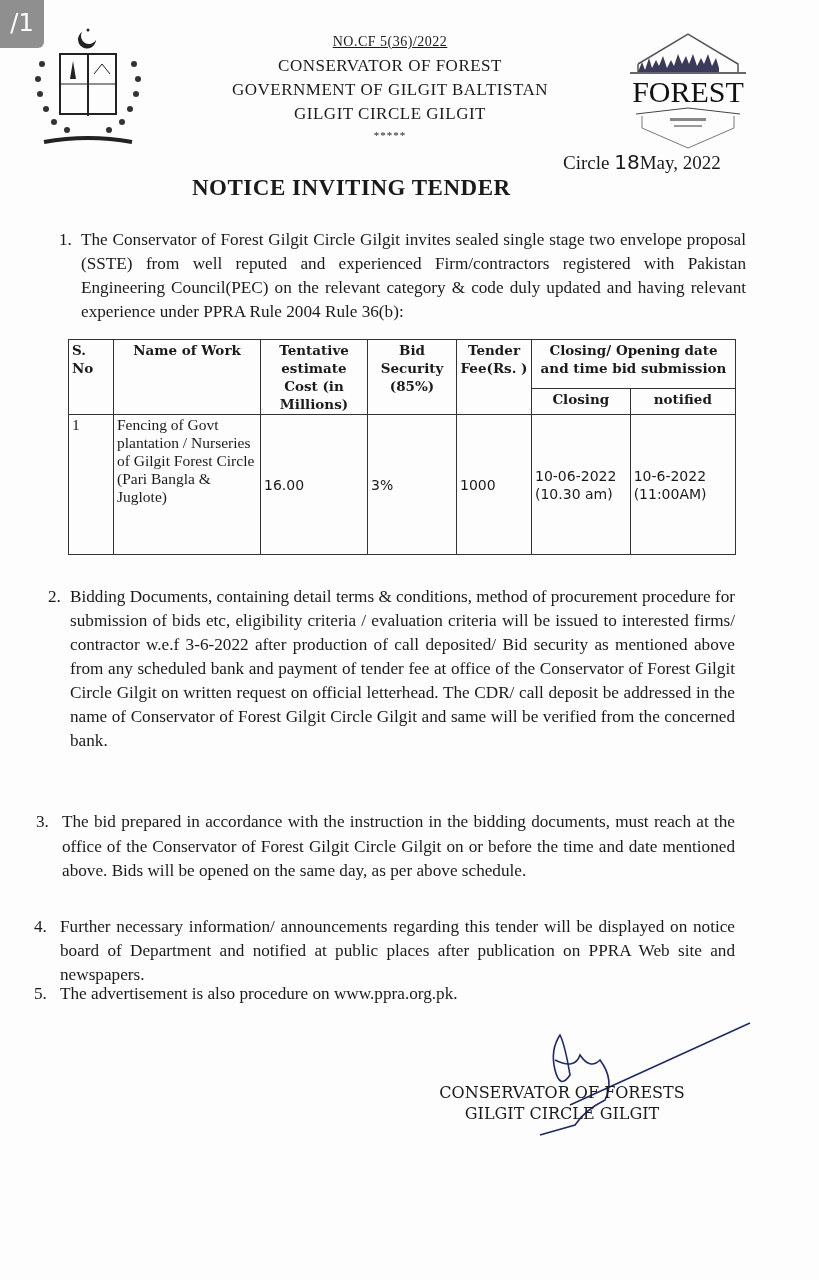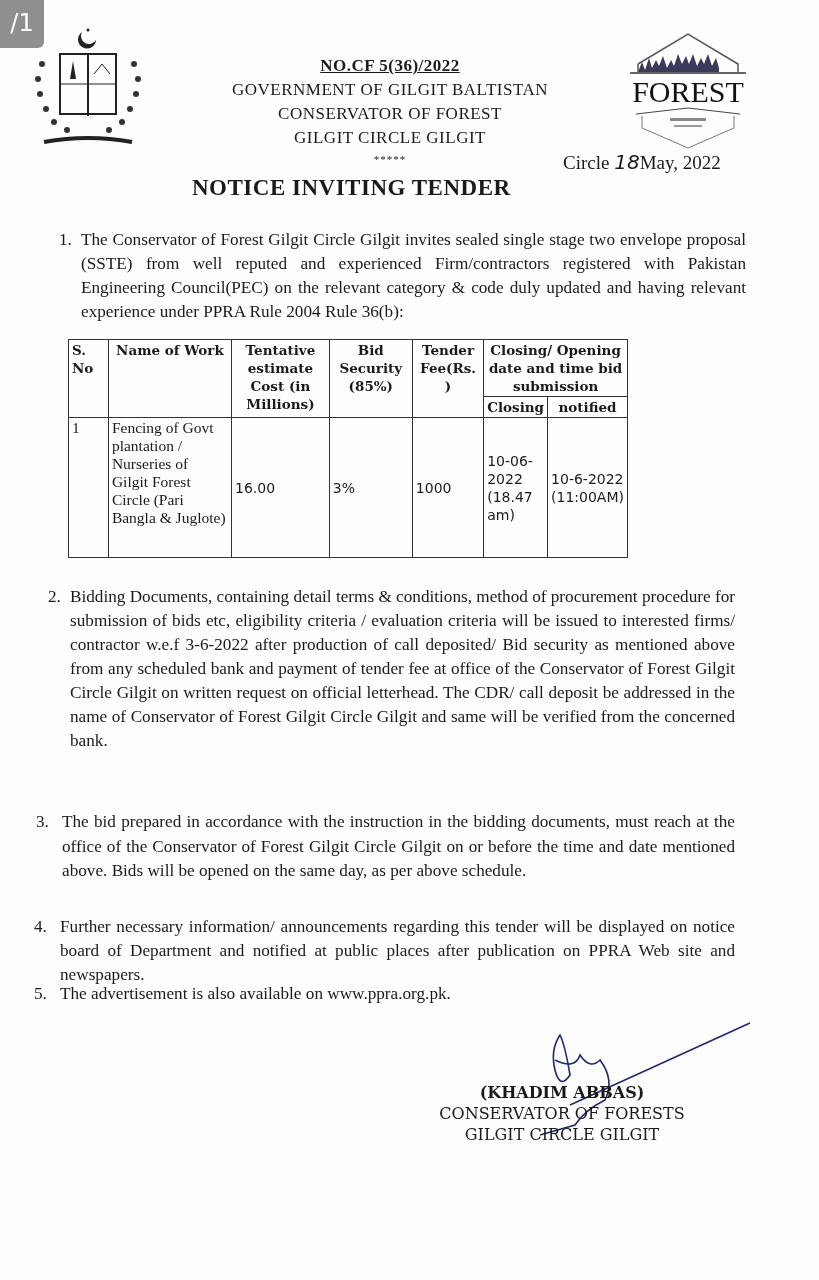--- a/index.html
+++ b/index.html
@@ -12,41 +12,41 @@
     position:absolute; left:0; top:0; width:44px; height:48px;
     background:#8f8f8f; color:#fff; font-family:"DejaVu Sans", sans-serif;
     font-size:24px; line-height:46px; text-align:center; border-radius:0 0 6px 0;
   }
   .emblem { position:absolute; left:22px; top:24px; width:130px; height:130px; }
   .forest-logo { position:absolute; left:618px; top:30px; width:140px; height:120px; }
   .header {
     position:absolute; left:190px; top:30px; width:400px; text-align:center;
     font-size:17px; letter-spacing:0.5px; line-height:24px;
   }
-  .header .ref { font-weight:bold; text-decoration:underline; font-size:17px;margin-top:24px; }
+  .header .ref { font-weight:normal; text-decoration:underline; font-size:14px; }
   .header .stars { font-size:11px; letter-spacing:1px; line-height:18px; }
   .dated { position:absolute; left:563px; top:150px; font-size:19px; }
-  .dated .hand { font-family:"DejaVu Sans", sans-serif; font-style:italic; font-size:20px;text-align:center; }
+  .dated .hand { font-family:"DejaVu Sans", sans-serif; font-size:20px;text-align:center; }
   .title {
     position:absolute; left:192px; top:175px; font-size:23px; font-weight:bold;
     letter-spacing:0.5px;
   }
   .para { position:absolute; font-size:17.2px; line-height:24px; text-align:justify; }
   .para .num { position:absolute; left:-22px; top:0; }
   .p1 { left:81px; top:228px; width:665px; }
   .p2 { left:70px; top:585px; width:665px; }
   .p2 .num { left:-22px; }
   .p3 { left:62px; top:810px; width:673px; line-height:24.5px;}
   .p3 .num { left:-26px; }
   .p4 { left:60px; top:915px; width:675px; }
   .p4 .num { left:-26px; }
   .p5 { left:60px; top:982px; width:675px; }
   .p5 .num { left:-26px; }
   table.tender {
-    position:absolute; left:68px; top:339px; width:560px; border-collapse:collapse;
+    position:absolute; left:68px; top:339px; width:668px; border-collapse:collapse;
     font-size:15.5px; line-height:18px;
   }
   table.tender th, table.tender td { border:1px solid #333; padding:1px 3px; vertical-align:top; }
   table.tender th { font-weight:bold; font-family:"DejaVu Serif", serif; font-size:13.5px; }
   table.tender td { }
   table.tender td.mid { vertical-align:middle; font-family:"DejaVu Sans", sans-serif; font-size:14px; }
   .sig { position:absolute; left:417px; top:1082px; width:290px; text-align:center;
     font-family:"DejaVu Serif", serif; font-size:16px; line-height:21px; }
   .sig .name { font-weight:bold; }
   .signature-scribble { position:absolute; left:500px; top:1015px; width:270px; height:125px; }
@@ -76,22 +76,22 @@
       <circle cx="114" cy="70" r="3"></circle>
     <circle cx="108" cy="85" r="3"></circle>
       <circle cx="100" cy="98" r="3"></circle>
       <circle cx="87" cy="106" r="3"></circle>
   </g>
   <path d="M22 118 q44 -8 88 0" stroke="#222" stroke-width="4" fill="none"></path>
 </svg>
 
 <div class="header">
   <div class="ref">NO.CF 5(36)/2022</div>
+  <div>CONSERVATOR OF FOREST</div>
   <div>GOVERNMENT OF GILGIT BALTISTAN</div>
-  <div>CONSERVATOR OF FOREST</div>
   <div>GILGIT CIRCLE GILGIT</div>
   <div class="stars">*****</div>
 </div>
 
 <svg class="forest-logo" viewBox="0 0 140 120">
   <path d="M20 34 L70 4 L120 34 V42" fill="none" stroke="#555" stroke-width="1.5"></path>
   <path d="M20 34 V42" stroke="#555" stroke-width="1.5"></path>
   <path d="M20 42 l4 -10 l3 8 l4 -12 l3 10 l4 -8 l3 6 l4 -10 l4 12 l4 -8 l3 6 l4 -12 l4 10 l4 -8 l3 8 l4 -10 l4 12 l4 -8 l3 6 l4 -10 l4 12 l4 -8 l3 10 V42z" fill="#3b3a5a"></path>
   <line x1="12" y1="43" x2="128" y2="43" stroke="#333" stroke-width="1.5"></line>
   <text x="70" y="72" text-anchor="middle" font-family="Liberation Serif, serif" font-size="30" fill="#111">FOREST</text>
@@ -130,21 +130,21 @@
   </thead>
   <tbody>
     <tr style="height:140px">
       <td style="text-align:left">1</td>
       <td style="font-family:'Liberation Serif',serif">Fencing of Govt plantation / Nurseries of Gilgit Forest Circle (Pari Bangla &amp; Juglote)</td>
       <td class="mid">16.00</td>
       <td class="mid">3%</td>
       <td class="mid">1000</td>
       <td class="mid">
         <div>10-06-2022</div>
-        <div>(18.47 am)</div>
+        <div>(10.30 am)</div>
       </td>
       <td class="mid">
         <div>10-6-2022</div>
         <div>(11:00AM)</div>
       </td>
     </tr>
   </tbody>
 </table>
 
 <div class="para p2">
@@ -157,24 +157,23 @@
   <span>The bid prepared in accordance with the instruction in the bidding documents, must reach at the office of the Conservator of Forest Gilgit Circle Gilgit on or before the time and date mentioned above. Bids will be opened on the same day, as per above schedule.</span>
 </div>
 
 <div class="para p4">
   <span class="num">4.</span>
   <span>Further necessary information/ announcements regarding this tender will be displayed on notice board of Department and notified at public places after publication on PPRA Web site and newspapers.</span>
 </div>
 
 <div class="para p5">
   <span class="num">5.</span>
-  <span>The advertisement is also available on www.ppra.org.pk.</span>
+  <span>The advertisement is also procedure on www.ppra.org.pk.</span>
 </div>
 
 <svg class="signature-scribble" viewBox="0 0 270 125">
   <path d="M60 20 q-10 15 -5 35 q5 20 15 5 q-5 -30 -10 -40 z M55 45 q20 10 25 -5 q10 15 20 5 q15 20 5 40 q-20 10 -30 25 L40 120 M70 90 L250 8" fill="none" stroke="#1c2a6b" stroke-width="1.6"></path>
 </svg>
 
 <div class="sig">
-  <div class="name">(KHADIM ABBAS)</div>
   <div>CONSERVATOR OF FORESTS</div>
   <div>GILGIT CIRCLE GILGIT</div>
 </div>
 
 </body></html>

